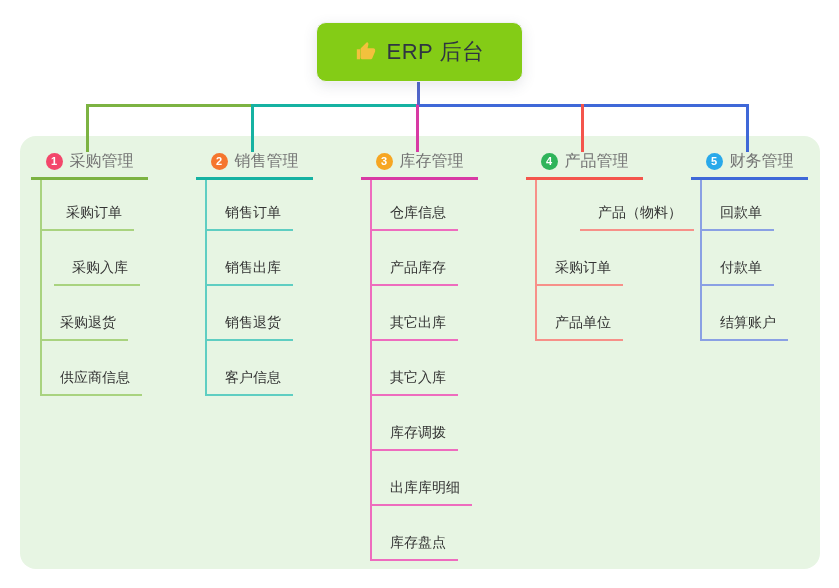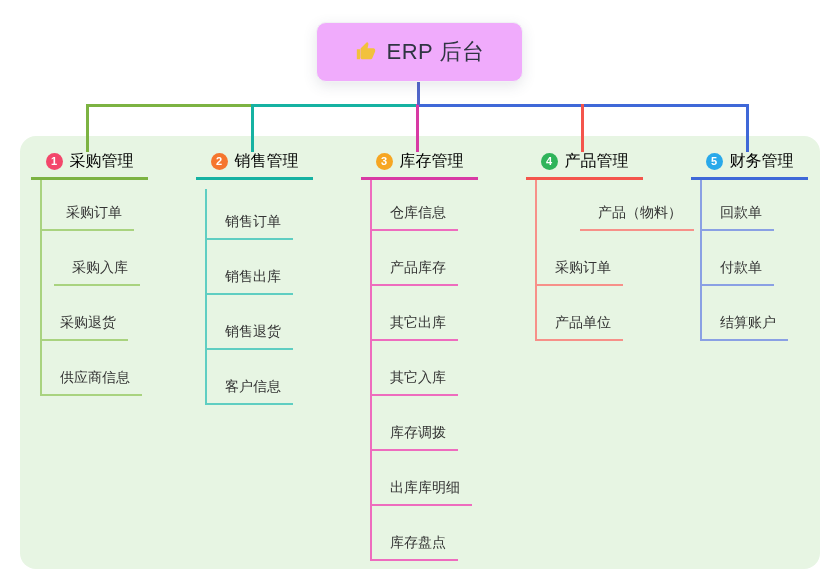--- a/index.html
+++ b/index.html
@@ -18,21 +18,21 @@
     position:absolute;
     left:20px;top:136px;
     width:800px;height:433px;
     border-radius:16px;
   }
   
   .root-card{
     position:absolute;
     left:316px;top:22px;
     width:207px;height:60px;
-    background:#f0abfc;
+    background:#84cc16;
     border:1px solid #f1f1f4;
     border-radius:10px;
     box-shadow:0 4px 14px rgba(60,70,90,.13);
     display:flex;align-items:center;justify-content:center;gap:10px;
     box-sizing:border-box;
   }
   .root-title{
     font-size:22px;
     color:#2f3542;
     font-weight:500;
@@ -58,21 +58,21 @@
   .badge{
     width:17px;height:17px;
     border-radius:50%;
     color:#fff;
     font-size:11px;font-weight:700;
     display:flex;align-items:center;justify-content:center;
     flex:0 0 auto;
   }
   .branch-label{
     font-size:16px;
-    color:#000000;
+    color:#737373;
     font-weight:500;
     white-space:nowrap;
   }
   .items{
     margin-left:9px;
     border-left:2px solid #ccc;
     display:flex;flex-direction:column;align-items:flex-start;
   }
   .item{
     box-sizing:border-box;
@@ -127,21 +127,21 @@
       <div class="item" style="border-bottom-color: rgb(169, 211, 127);">采购退货</div>
       <div class="item" style="border-bottom-color: rgb(169, 211, 127);">供应商信息</div>
     </div>
   </div>
 
   <div class="branch" style="left:196px">
     <div class="branch-header" style="border-bottom-color: rgb(22, 178, 162);">
       <span class="badge" style="background-color: rgb(245, 118, 46);">2</span>
       <span class="branch-label">销售管理</span>
     </div>
-    <div class="items" style="border-left-color: rgb(95, 206, 194); margin-top: 9px;">
+    <div class="items" style="border-left-color: rgb(95, 206, 194);">
       <div class="item" style="border-bottom-color: rgb(95, 206, 194);">销售订单</div>
       <div class="item" style="border-bottom-color: rgb(95, 206, 194);">销售出库</div>
       <div class="item" style="border-bottom-color: rgb(95, 206, 194);">销售退货</div>
       <div class="item" style="border-bottom-color: rgb(95, 206, 194);">客户信息</div>
     </div>
   </div>
 
   <div class="branch" style="left:361px">
     <div class="branch-header" style="border-bottom-color: rgb(216, 58, 164);">
       <span class="badge" style="background-color: rgb(246, 166, 35);">3</span>

